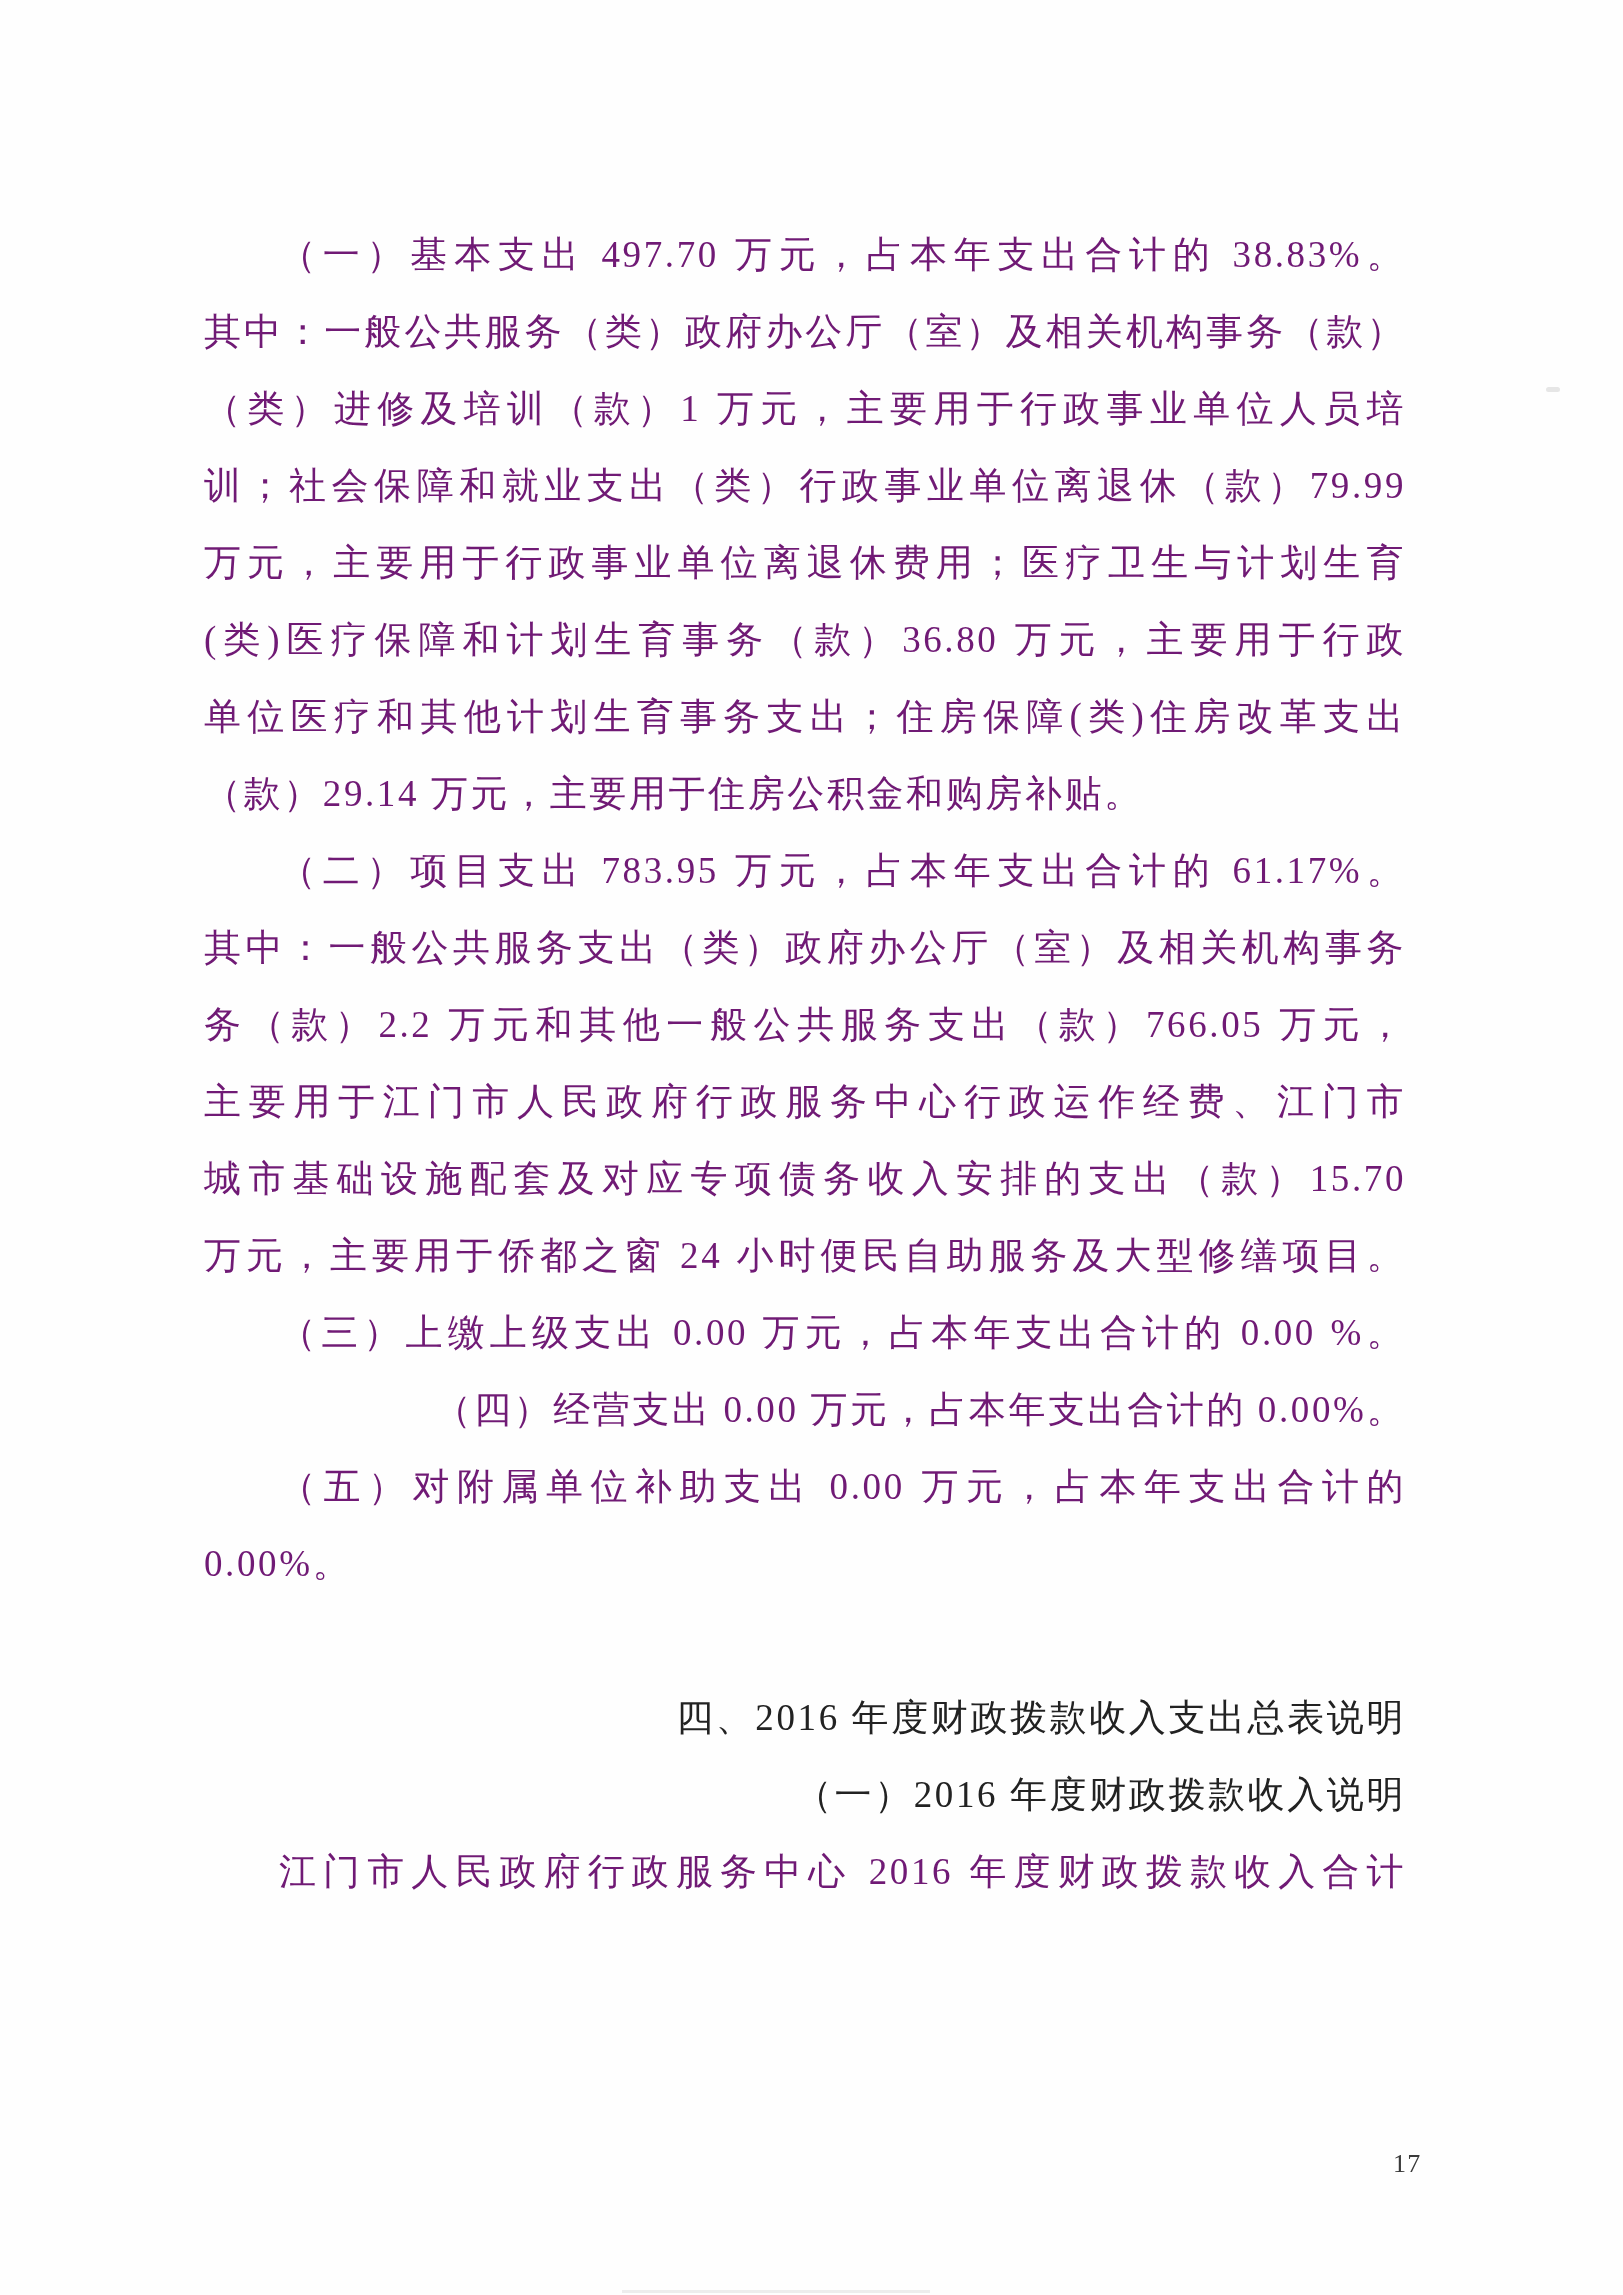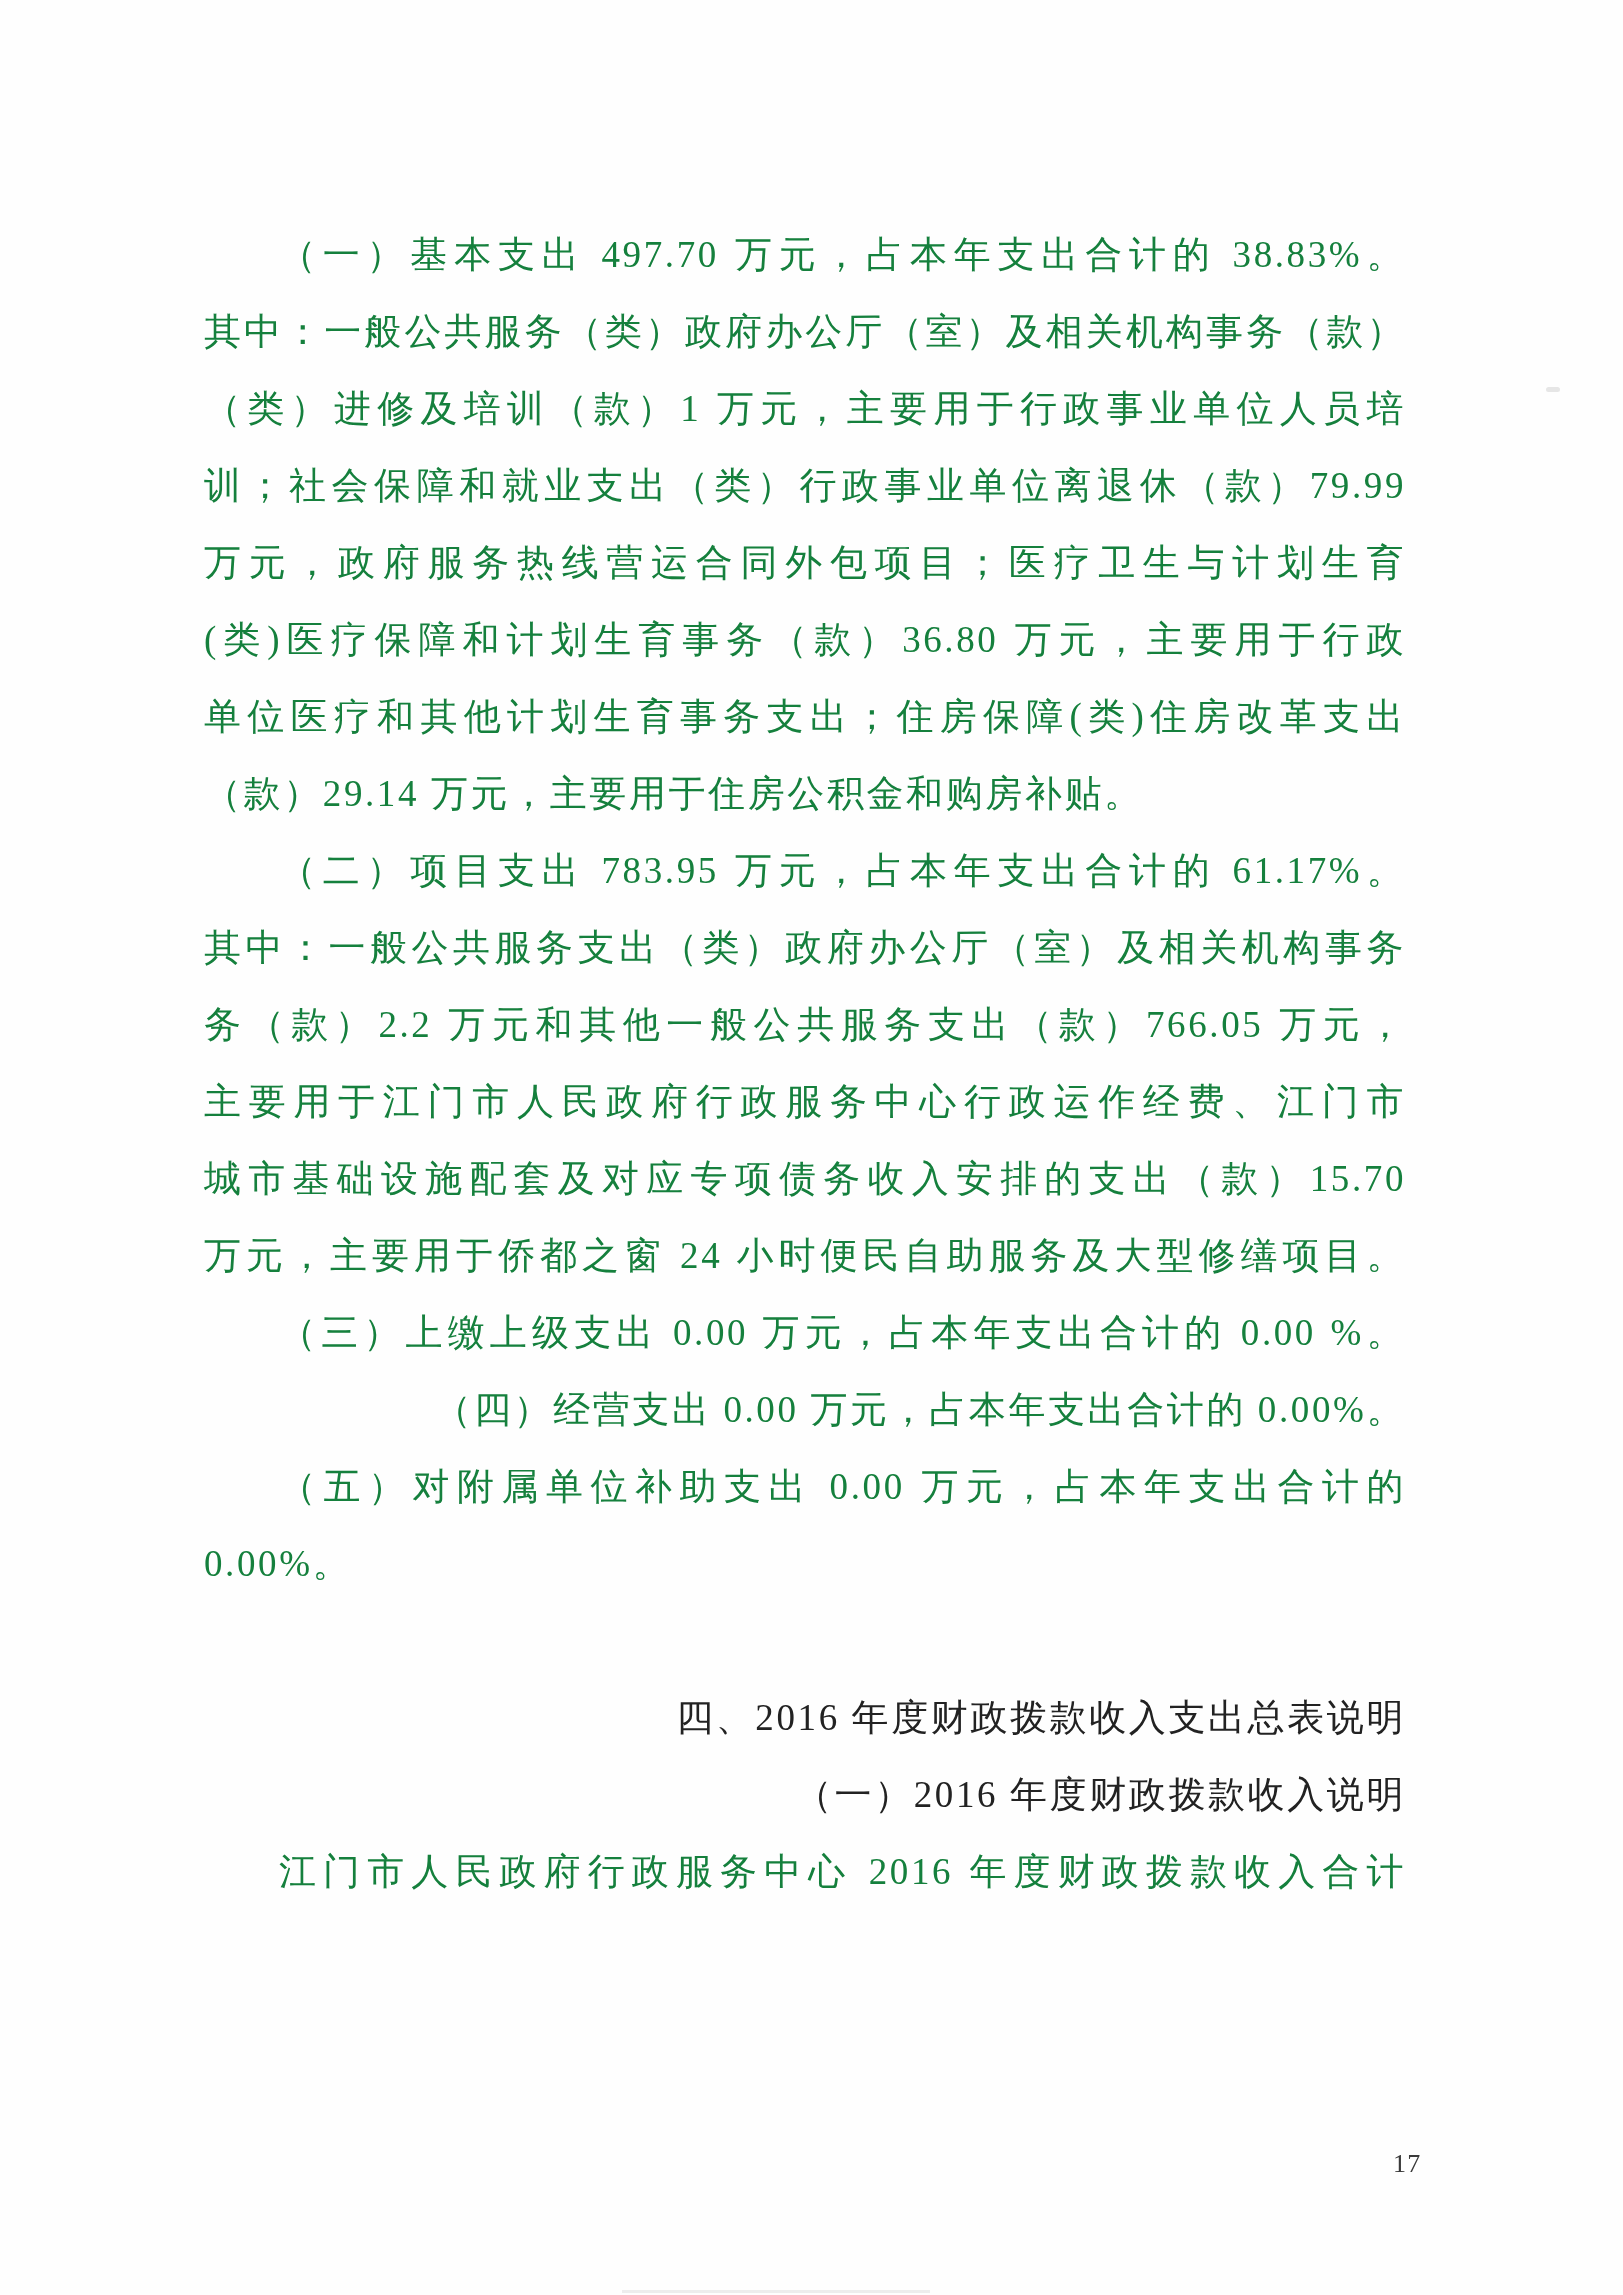--- a/index.html
+++ b/index.html
@@ -20,21 +20,21 @@
     position: absolute;
     left: 204px;
     top: 216px;
     width: 1202px;
   }
   .line {
     font-size: 37px;
     line-height: 77px;
     height: 77px;
     letter-spacing: 2.6px;
-    color: #15803d;
+    color: #701a75;
     text-align: left;
   }
   .line.stretch {
     text-align: justify;
     text-align-last: justify;
     text-justify: inter-character;
   }
   .line.plain {
     white-space: nowrap;
   }
@@ -80,21 +80,21 @@
 </style>
 </head>
 <body>
 
 <div class="page">
   <div class="text-block">
     <div class="line indent stretch">（一）基本支出 497.70 万元，占本年支出合计的 38.83%。</div>
     <div class="line stretch">其中：一般公共服务（类）政府办公厅（室）及相关机构事务（款）</div>
     <div class="line stretch">（类）进修及培训（款）1 万元，主要用于行政事业单位人员培</div>
     <div class="line stretch">训；社会保障和就业支出（类）行政事业单位离退休（款）79.99</div>
-    <div class="line stretch">万元，政府服务热线营运合同外包项目；医疗卫生与计划生育</div>
+    <div class="line stretch">万元，主要用于行政事业单位离退休费用；医疗卫生与计划生育</div>
     <div class="line stretch">(类)医疗保障和计划生育事务（款）36.80 万元，主要用于行政</div>
     <div class="line stretch">单位医疗和其他计划生育事务支出；住房保障(类)住房改革支出</div>
     <div class="line plain">（款）29.14 万元，主要用于住房公积金和购房补贴。</div>
     <div class="line indent stretch">（二）项目支出 783.95 万元，占本年支出合计的 61.17%。</div>
     <div class="line stretch">其中：一般公共服务支出（类）政府办公厅（室）及相关机构事务</div>
     <div class="line stretch">务（款）2.2 万元和其他一般公共服务支出（款）766.05 万元，</div>
     <div class="line stretch">主要用于江门市人民政府行政服务中心行政运作经费、江门市</div>
     <div class="line stretch">城市基础设施配套及对应专项债务收入安排的支出（款）15.70</div>
     <div class="line stretch">万元，主要用于侨都之窗 24 小时便民自助服务及大型修缮项目。</div>
     <div class="line indent stretch">（三）上缴上级支出 0.00 万元，占本年支出合计的 0.00 %。</div>

